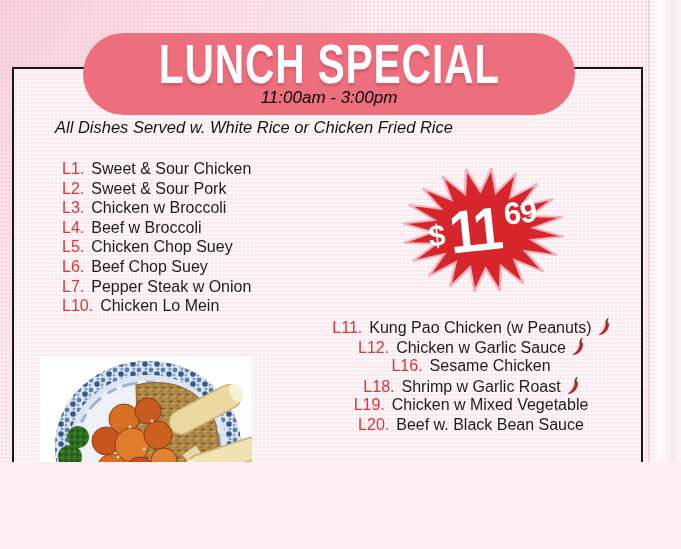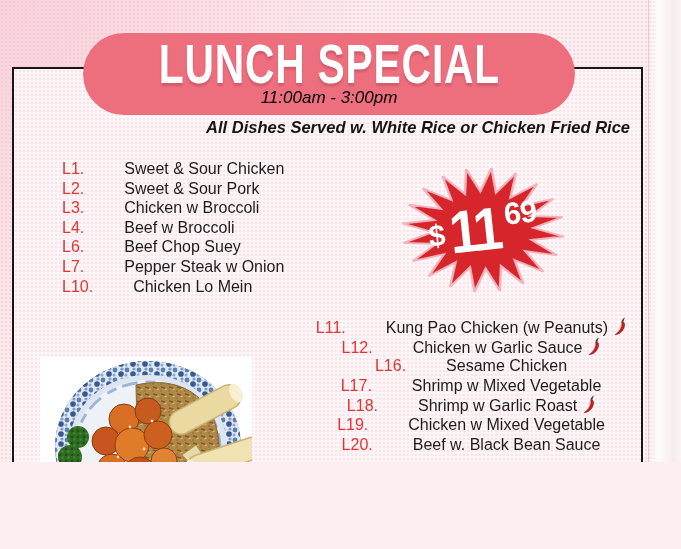--- a/index.html
+++ b/index.html
@@ -32,29 +32,29 @@
   .pill-title{
     display:inline-block;margin-top:5px;color:#ffffff;font-weight:bold;
     font-size:51px;letter-spacing:1px;line-height:50px;white-space:nowrap;
     transform:scaleX(.8) scaleY(1.08);transform-origin:center top;
     text-shadow:0 2px 2px rgba(140,35,55,.25);
   }
   .pill-hours{
     color:#000000;font-size:17px;font-style:italic;margin-top:1px;line-height:18px;
   }
   .subtitle{
-    position:absolute;left:55px;top:120px;width:575px;text-align:right;z-index:2;
-    color:#141414;font-weight:bold;font-style:italic;font-size:16.5px;line-height:15.5px;
+    position:absolute;left:55px;top:120px;width:575px;text-align:left;z-index:2;
+    color:#141414;font-weight:normal;font-style:italic;font-size:16.5px;line-height:15.5px;
   }
   .menu-list{position:absolute;font-size:16px;color:#1c1c1c;z-index:2;}
   .list-left{left:62px;top:159px;width:250px;}
   .list-right{left:306px;top:317px;width:330px;text-align:center;}
   .mi{height:19.6px;line-height:19.6px;white-space:nowrap;}
   .mi .num{color:#e23434;margin-right:7px;}
-  .mi .nm{color:#1c1c1c;margin-left:33px;}
+  .mi .nm{color:#1c1c1c;}
   .chili{display:inline-block;margin-left:5px;vertical-align:-3px;}
   .burst{position:absolute;left:397px;top:164px;width:172px;height:132px;z-index:2;}
   .burst svg{display:block;}
   .burst-text{
     position:absolute;inset:0;display:flex;align-items:center;justify-content:center;
     transform:rotate(-6deg);color:#ffffff;font-weight:bold;
   }
   .bt-cur{font-size:30px;margin-top:2px;margin-right:1px;}
   .bt-dollars{font-size:60px;letter-spacing:-3px;line-height:60px;transform:scaleX(.88);}
   .bt-cents{font-size:31px;margin-top:-26px;margin-left:2px;letter-spacing:-1px;}
@@ -82,37 +82,37 @@
 
   <div class="subtitle">
     <div>All Dishes Served w. White Rice or Chicken Fried Rice</div>
   </div>
 
   <div class="menu-list list-left">
       <div class="mi"><span class="num">L1.</span><span class="nm">Sweet &amp; Sour Chicken</span></div>
       <div class="mi"><span class="num">L2.</span><span class="nm">Sweet &amp; Sour Pork</span></div>
       <div class="mi"><span class="num">L3.</span><span class="nm">Chicken w Broccoli</span></div>
       <div class="mi"><span class="num">L4.</span><span class="nm">Beef w Broccoli</span></div>
+      <div class="mi"><span class="num">L5.</span><span class="nm">Chicken Chop Suey</span></div>
       <div class="mi"><span class="num">L6.</span><span class="nm">Beef Chop Suey</span></div>
       <div class="mi"><span class="num">L7.</span><span class="nm">Pepper Steak w Onion</span></div>
       <div class="mi"><span class="num">L10.</span><span class="nm">Chicken Lo Mein</span></div>
     </div>
   <div class="menu-list list-right">
       <div class="mi"><span class="num">L11.</span><span class="nm">Kung Pao Chicken (w Peanuts)</span><span class="chili"><svg width="13" height="19" viewBox="0 0 20 29">
             <path d="M13.5 8 C14.5 15 10 23 3 27 C10 27 17 21 18 12 C18.3 9 16 7 13.5 8 Z" fill="#c51f23" stroke="#8e1214" stroke-width="0.8"></path>
             <path d="M13 8 C13 4.5 15 2 18.5 0.5 C16.5 4 16.5 6.5 15.5 8.5 Z" fill="#4a4a28"></path>
             <path d="M12.5 11 C12.5 15 10.5 19 8 22" stroke="#ef8f8f" stroke-width="1.1" fill="none"></path>
           </svg></span></div>
       <div class="mi"><span class="num">L12.</span><span class="nm">Chicken w Garlic Sauce</span><span class="chili"><svg width="13" height="19" viewBox="0 0 20 29">
             <path d="M13.5 8 C14.5 15 10 23 3 27 C10 27 17 21 18 12 C18.3 9 16 7 13.5 8 Z" fill="#c51f23" stroke="#8e1214" stroke-width="0.8"></path>
             <path d="M13 8 C13 4.5 15 2 18.5 0.5 C16.5 4 16.5 6.5 15.5 8.5 Z" fill="#4a4a28"></path>
             <path d="M12.5 11 C12.5 15 10.5 19 8 22" stroke="#ef8f8f" stroke-width="1.1" fill="none"></path>
           </svg></span></div>
       <div class="mi"><span class="num">L16.</span><span class="nm">Sesame Chicken</span></div>
-      <div class="mi"><span class="num">L17.</span><span class="nm">Shrimp w Mixed Vegetable</span></div>
       <div class="mi"><span class="num">L18.</span><span class="nm">Shrimp w Garlic Roast</span><span class="chili"><svg width="13" height="19" viewBox="0 0 20 29">
             <path d="M13.5 8 C14.5 15 10 23 3 27 C10 27 17 21 18 12 C18.3 9 16 7 13.5 8 Z" fill="#c51f23" stroke="#8e1214" stroke-width="0.8"></path>
             <path d="M13 8 C13 4.5 15 2 18.5 0.5 C16.5 4 16.5 6.5 15.5 8.5 Z" fill="#4a4a28"></path>
             <path d="M12.5 11 C12.5 15 10.5 19 8 22" stroke="#ef8f8f" stroke-width="1.1" fill="none"></path>
           </svg></span></div>
       <div class="mi"><span class="num">L19.</span><span class="nm">Chicken w Mixed Vegetable</span></div>
       <div class="mi"><span class="num">L20.</span><span class="nm">Beef w. Black Bean Sauce</span></div>
     </div>
 
   <div class="burst">

